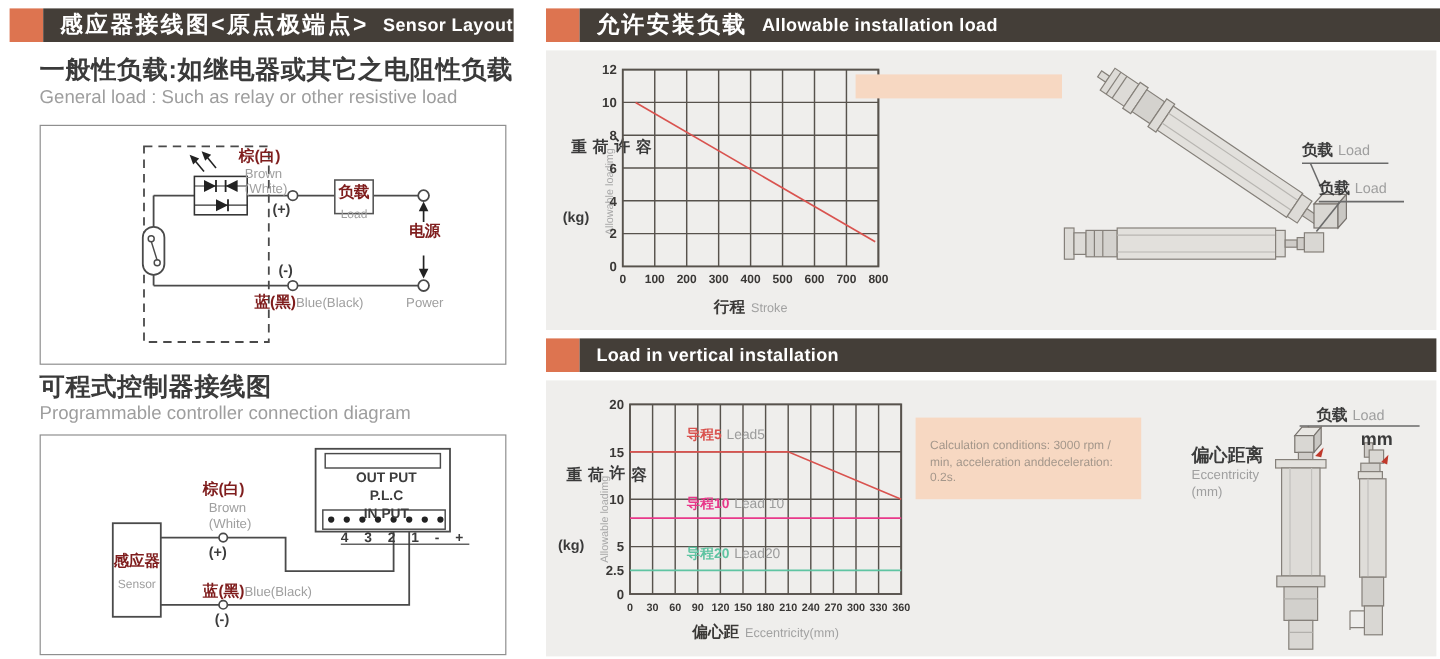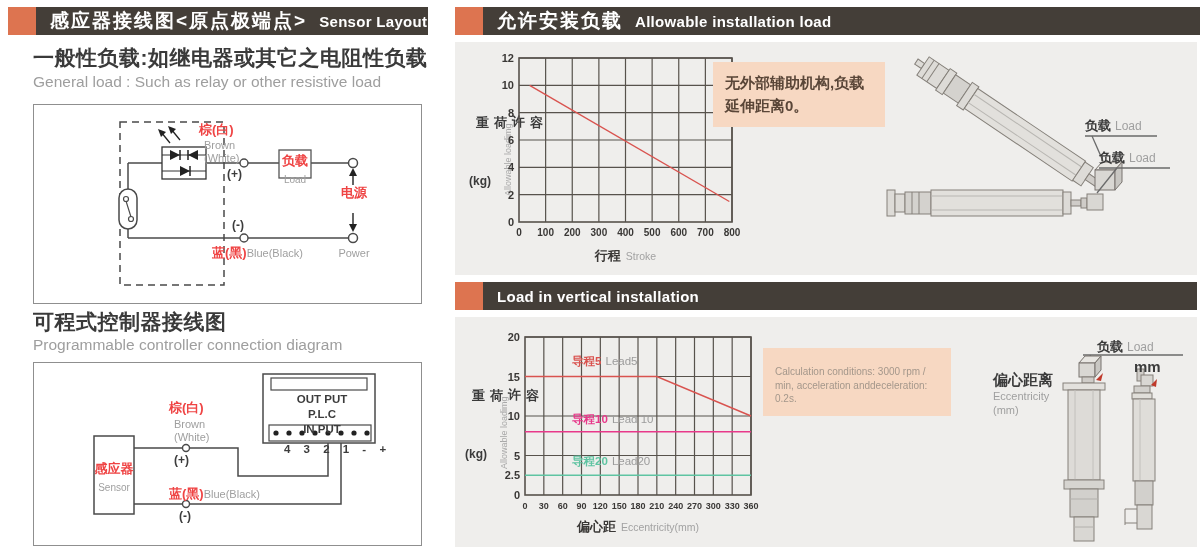--- a/index.html
+++ b/index.html
@@ -11,21 +11,21 @@
   .hdr-bar{flex:1;background:#443e38;color:#fff;display:flex;align-items:center;gap:12px;padding-left:14px;}
   .hdr-zh{font-size:19px;font-weight:bold;letter-spacing:2px;white-space:nowrap;}
   .hdr-en{font-size:15px;font-weight:bold;letter-spacing:.3px;white-space:nowrap;}
   
   .sec-zh{position:absolute;font-size:21px;font-weight:bold;color:#3a3a3a;letter-spacing:.5px;white-space:nowrap;}
   .sec-en{position:absolute;font-size:15.5px;color:#9e9e9e;white-space:nowrap;}
   
   .dbox{position:absolute;border:1.5px solid #8f8f8f;background:#fff;}
   .dbox svg{position:absolute;left:0;top:0;}
   .clbl{position:absolute;white-space:nowrap;line-height:1.15;}
-  .zh13{font-size:13px;font-weight:bold;color:#ef4444;}
+  .zh13{font-size:13px;font-weight:bold;color:#7f1d1d;}
   .gy11{font-size:11px;color:#9f9f9f;}
   .gy10{font-size:10px;color:#9f9f9f;}
   .pm{font-size:12px;font-weight:bold;color:#3c3c3c;}
   .ctr{text-align:center;}
   
   .panel{position:absolute;background:#efeeec;}
   .panel svg{position:absolute;}
   .note{position:absolute;background:#f7d8c2;padding:10px 12px;box-sizing:border-box;}
   .note-zh{font-size:15px;font-weight:bold;color:#5a4638;line-height:1.5;}
   .note-en{font-size:10px;color:#a4978b;line-height:1.35;margin-top:7px;}
@@ -139,21 +139,21 @@
   </svg>
   <div class="clbl ctr" style="left:56px;top:96px;width:48px;">
     <span class="zh13">感应器</span><br>
     <span class="gy10">Sensor</span>
   </div>
   <div class="clbl ctr" style="left:229px;top:29px;width:118px;font-size:11.5px;font-weight:bold;color:#3c3c3c;line-height:1.3;">
     <span>OUT PUT</span><br>
     <span>P.L.C</span><br>
     <span>IN PUT</span>
   </div>
-  <div class="clbl" style="left:250px;top:80px;font-size:11.5px;font-weight:bold;color:#3c3c3c;letter-spacing:5px;">4 3 2 1 - +</div>
+  <div class="clbl" style="left:250px;top:80px;font-size:11.5px;font-weight:bold;color:#3c3c3c;letter-spacing:5px;text-decoration:underline;">4 3 2 1 - +</div>
   <div class="clbl zh13" style="left:135px;top:38px;">棕(白)</div>
   <div class="clbl gy11" style="left:140px;top:55px;">
     <span>Brown</span><br>
     <span>(White)</span>
   </div>
   <div class="clbl pm" style="left:140px;top:91px;">(+)</div>
   <div class="clbl" style="left:135px;top:121px;">
     <span class="zh13">蓝(黑)</span><span class="gy11">Blue(Black)</span>
   </div>
   <div class="clbl pm" style="left:145px;top:147px;">(-)</div>
@@ -203,21 +203,20 @@
       <text x="21" y="98" text-anchor="end" font-size="11" font-weight="bold" fill="#3a3836">6</text>
       <text x="21" y="70.66666666666667" text-anchor="end" font-size="11" font-weight="bold" fill="#3a3836">8</text>
       <text x="21" y="43.33333333333333" text-anchor="end" font-size="11" font-weight="bold" fill="#3a3836">10</text>
       <text x="21" y="16" text-anchor="end" font-size="11" font-weight="bold" fill="#3a3836">12</text>
       <rect x="26" y="12" width="213" height="164" fill="none" stroke="#57524c" stroke-width="1.6"></rect>
       <polyline points="36.65,39.33333333333333 236.3375,155.5" fill="none" stroke="#d9534f" stroke-width="1.4"></polyline>
       <text x="132.5" y="214" text-anchor="middle"><tspan font-size="13" font-weight="bold" fill="#3a3836">行程</tspan><tspan font-size="10.5" fill="#a2a2a2" dx="5">Stroke</tspan></text>
     </svg>
 
   <div class="note" style="left:258px;top:20px;width:172px;">
-    <div class="note-zh">无外部辅助机构,负载延伸距离0。</div>
   </div>
 
   <svg width="310" height="230" viewBox="0 0 310 230" style="left:430px;top:2px;">
 
     <g transform="translate(38,22) rotate(34)" stroke="#85807a" stroke-width="1" fill="#dddbd7">
       <rect x="-8" y="-3" width="8" height="6"></rect>
       <rect x="0" y="-11" width="24" height="22"></rect>
       <line x1="6" y1="-11" x2="6" y2="11"></line>
         <line x1="12" y1="-11" x2="12" y2="11"></line>
       <rect x="24" y="-13" width="8" height="26"></rect>

